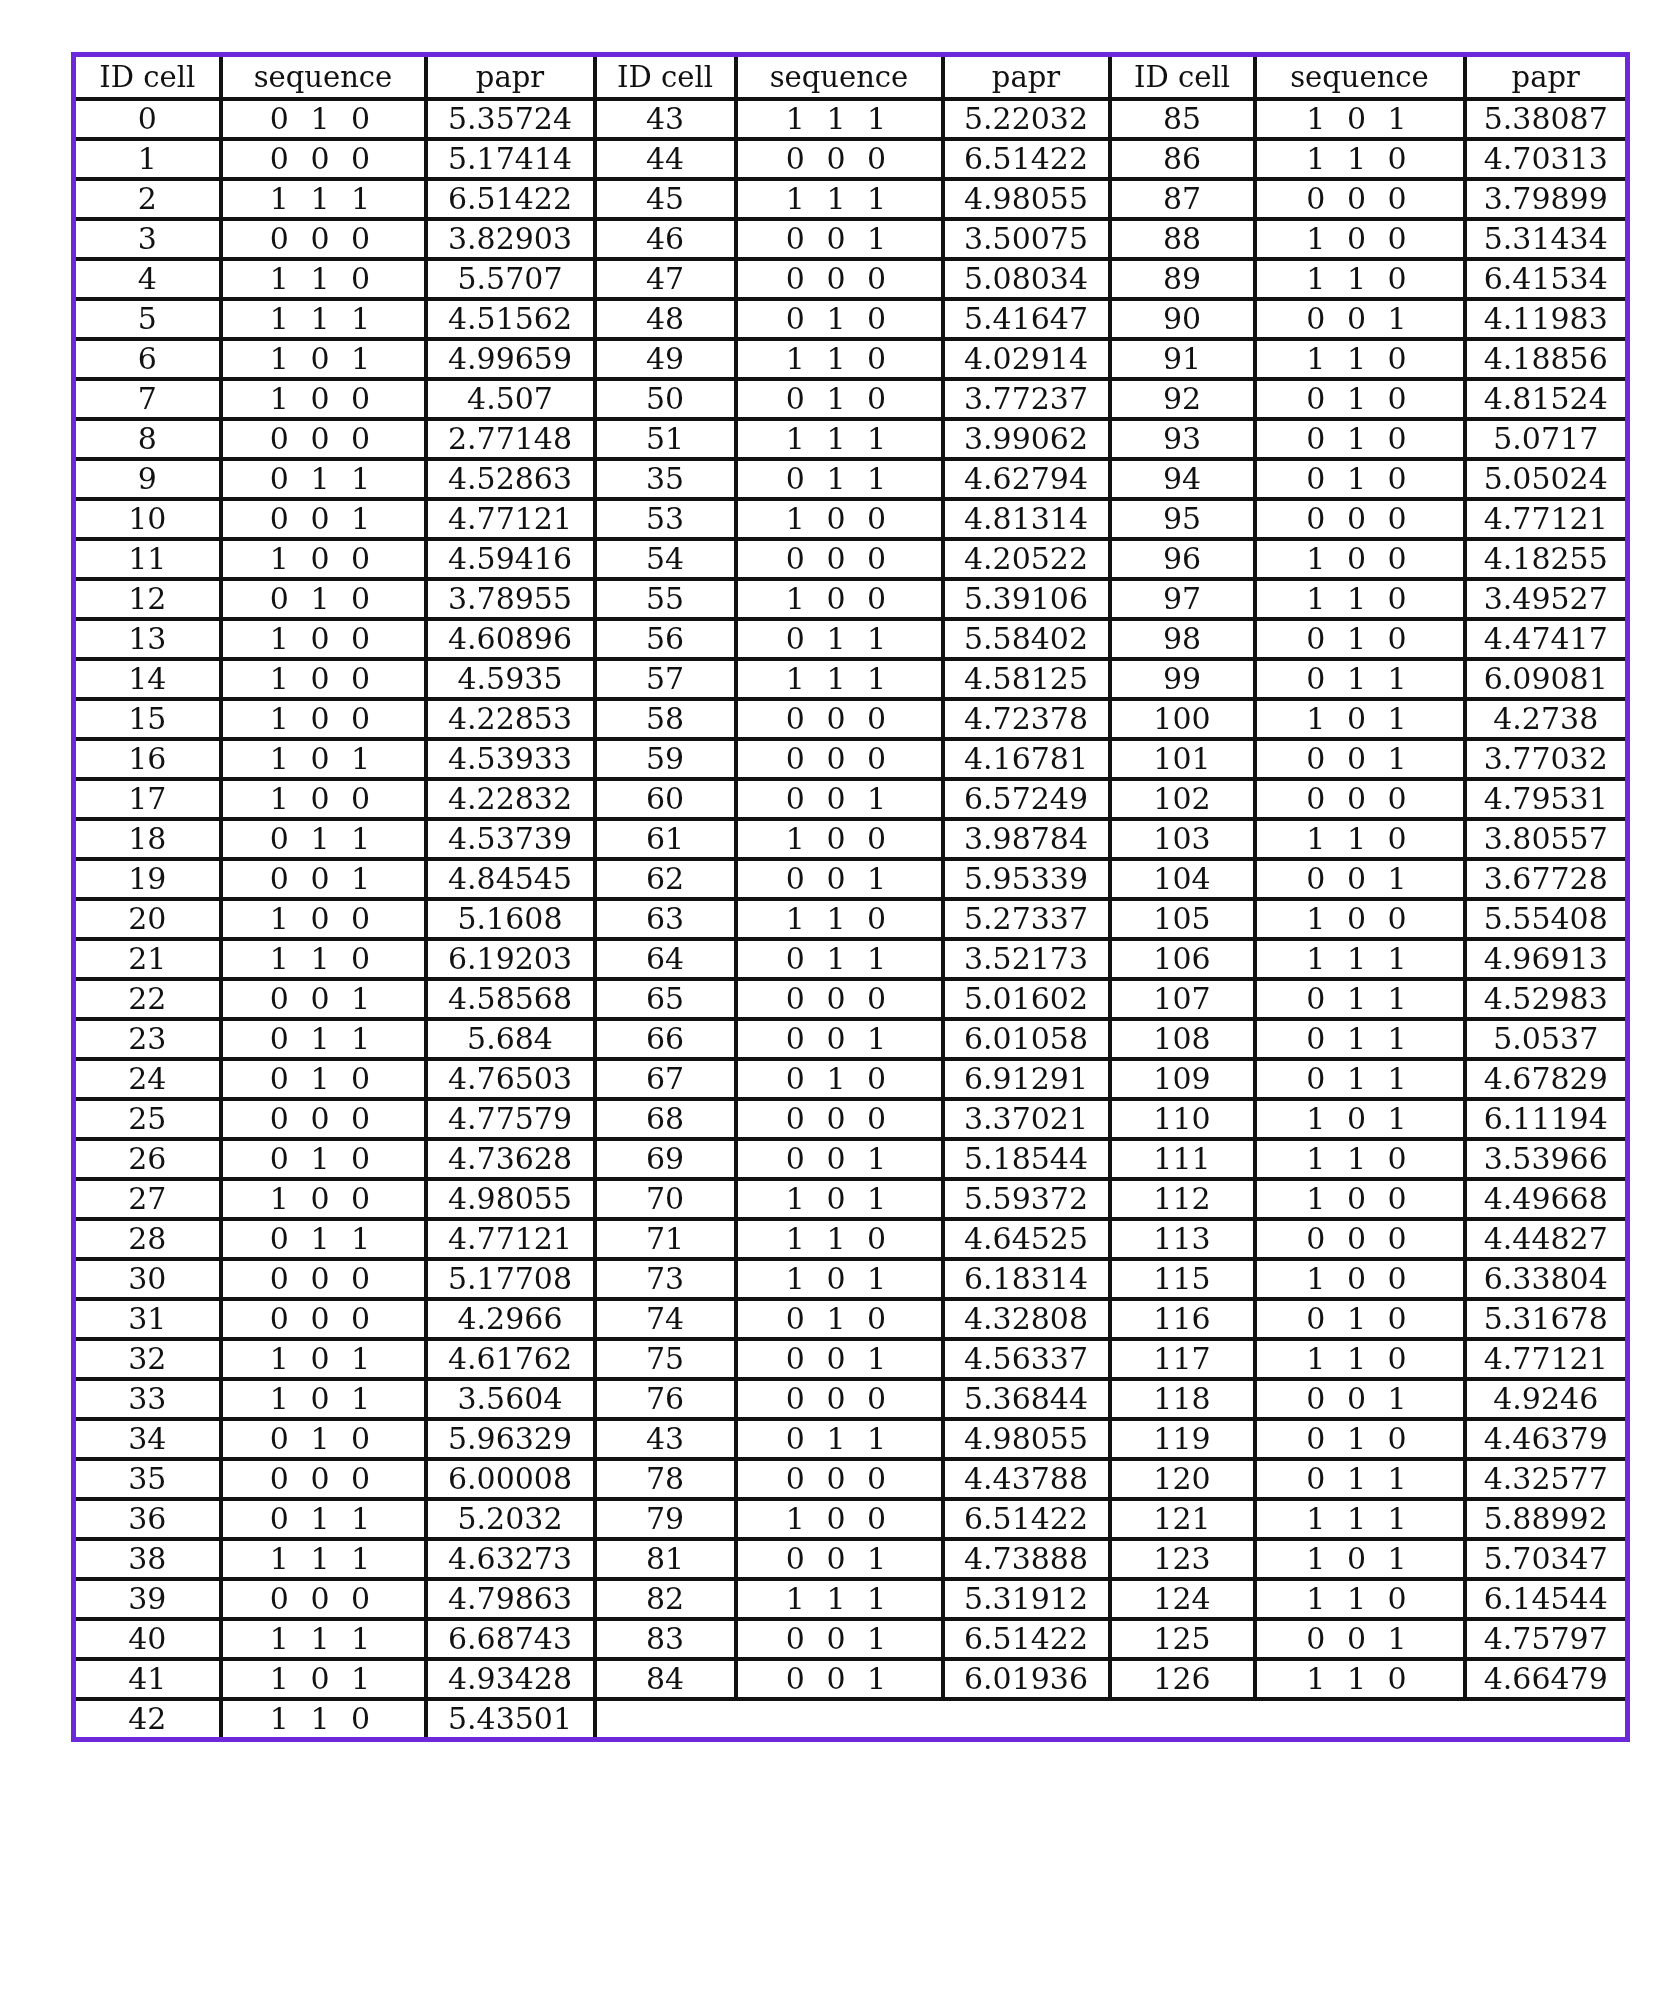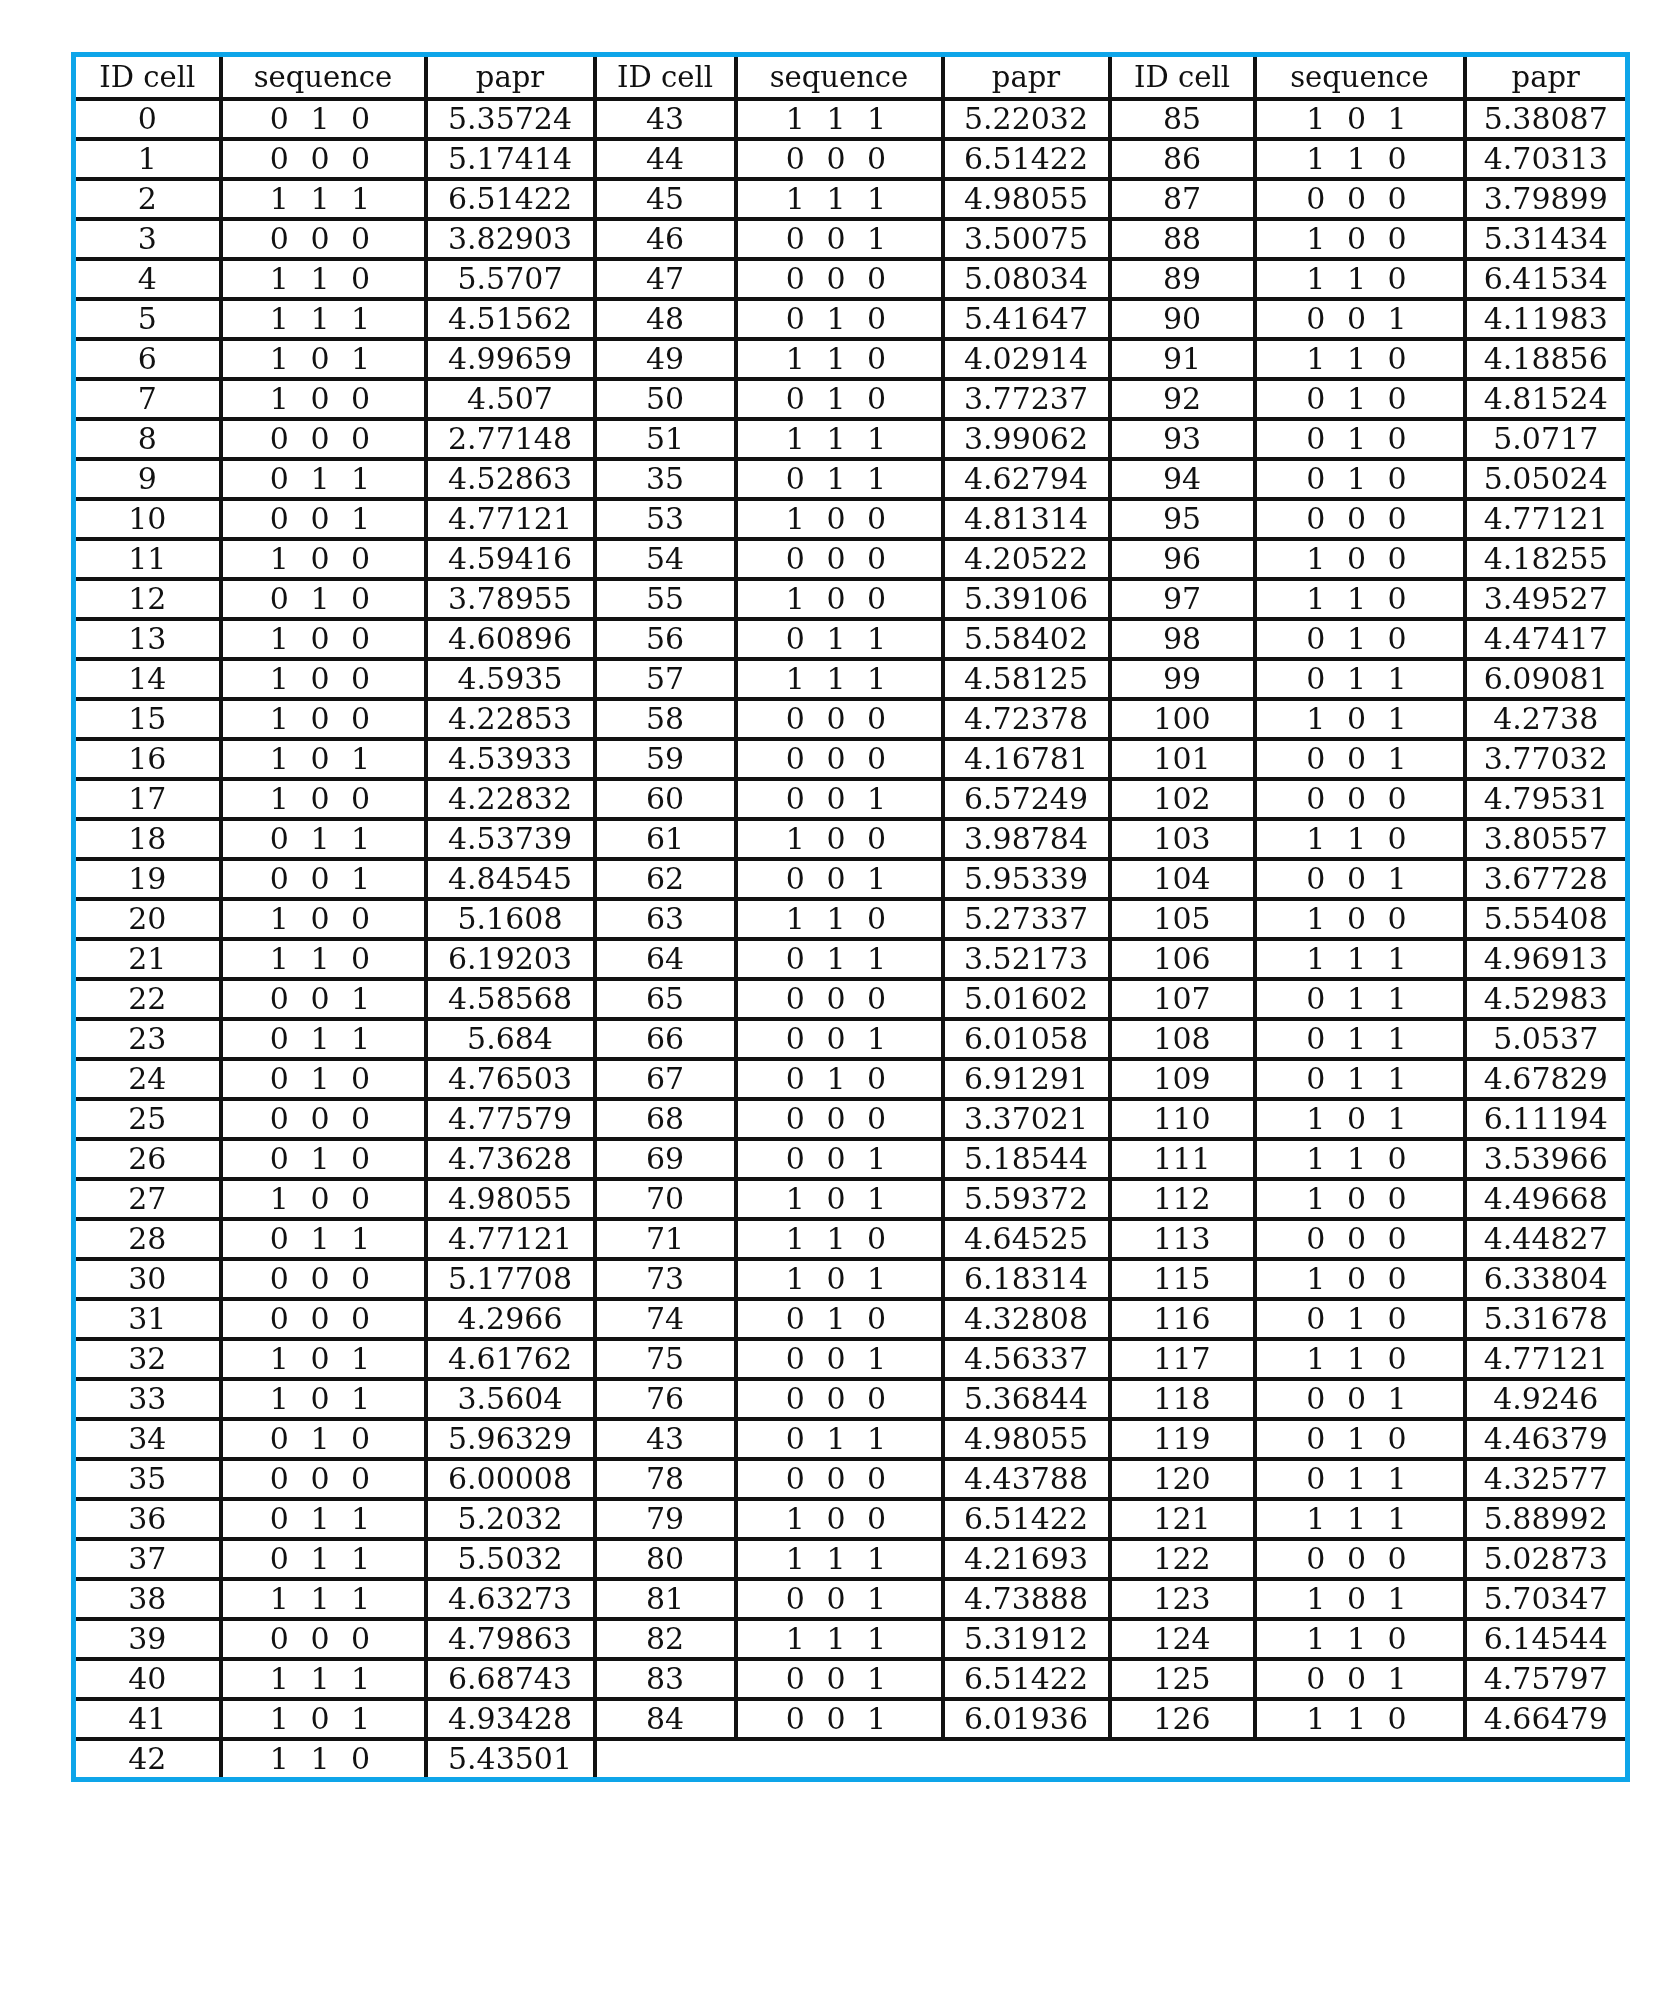--- a/index.html
+++ b/index.html
@@ -46,21 +46,21 @@
     td.blank { border: none !important; }
     col.c-id1 { width: 147px; }
     col.c-seq1 { width: 205px; }
     col.c-papr1 { width: 169px; }
     col.c-id2 { width: 141px; }
     col.c-seq2 { width: 207px; }
     col.c-papr2 { width: 167px; }
     col.c-id3 { width: 145px; }
     col.c-seq3 { width: 210px; }
     col.c-papr3 { width: 163px; }
-    table.papr-table { border: 5px solid #0ea5e9; }
+    table.papr-table { border: 5px solid #6d28d9; }
   </style>
 </head>
 <body>
 
 <div class="sheet">
   <table class="papr-table">
     <colgroup>
       <col class="c-id1">
         <col class="c-seq1">
         <col class="c-papr1">
@@ -475,31 +475,20 @@
           <td class="seq">0 1 1</td>
           <td>5.2032</td>
           <td>79</td>
           <td class="seq">1 0 0</td>
           <td>6.51422</td>
           <td>121</td>
           <td class="seq">1 1 1</td>
           <td>5.88992</td>
         </tr>
         <tr>
-          <td>37</td>
-          <td class="seq">0 1 1</td>
-          <td>5.5032</td>
-          <td>80</td>
-          <td class="seq">1 1 1</td>
-          <td>4.21693</td>
-          <td>122</td>
-          <td class="seq">0 0 0</td>
-          <td>5.02873</td>
-        </tr>
-        <tr>
           <td>38</td>
           <td class="seq">1 1 1</td>
           <td>4.63273</td>
           <td>81</td>
           <td class="seq">0 0 1</td>
           <td>4.73888</td>
           <td>123</td>
           <td class="seq">1 0 1</td>
           <td>5.70347</td>
         </tr>

